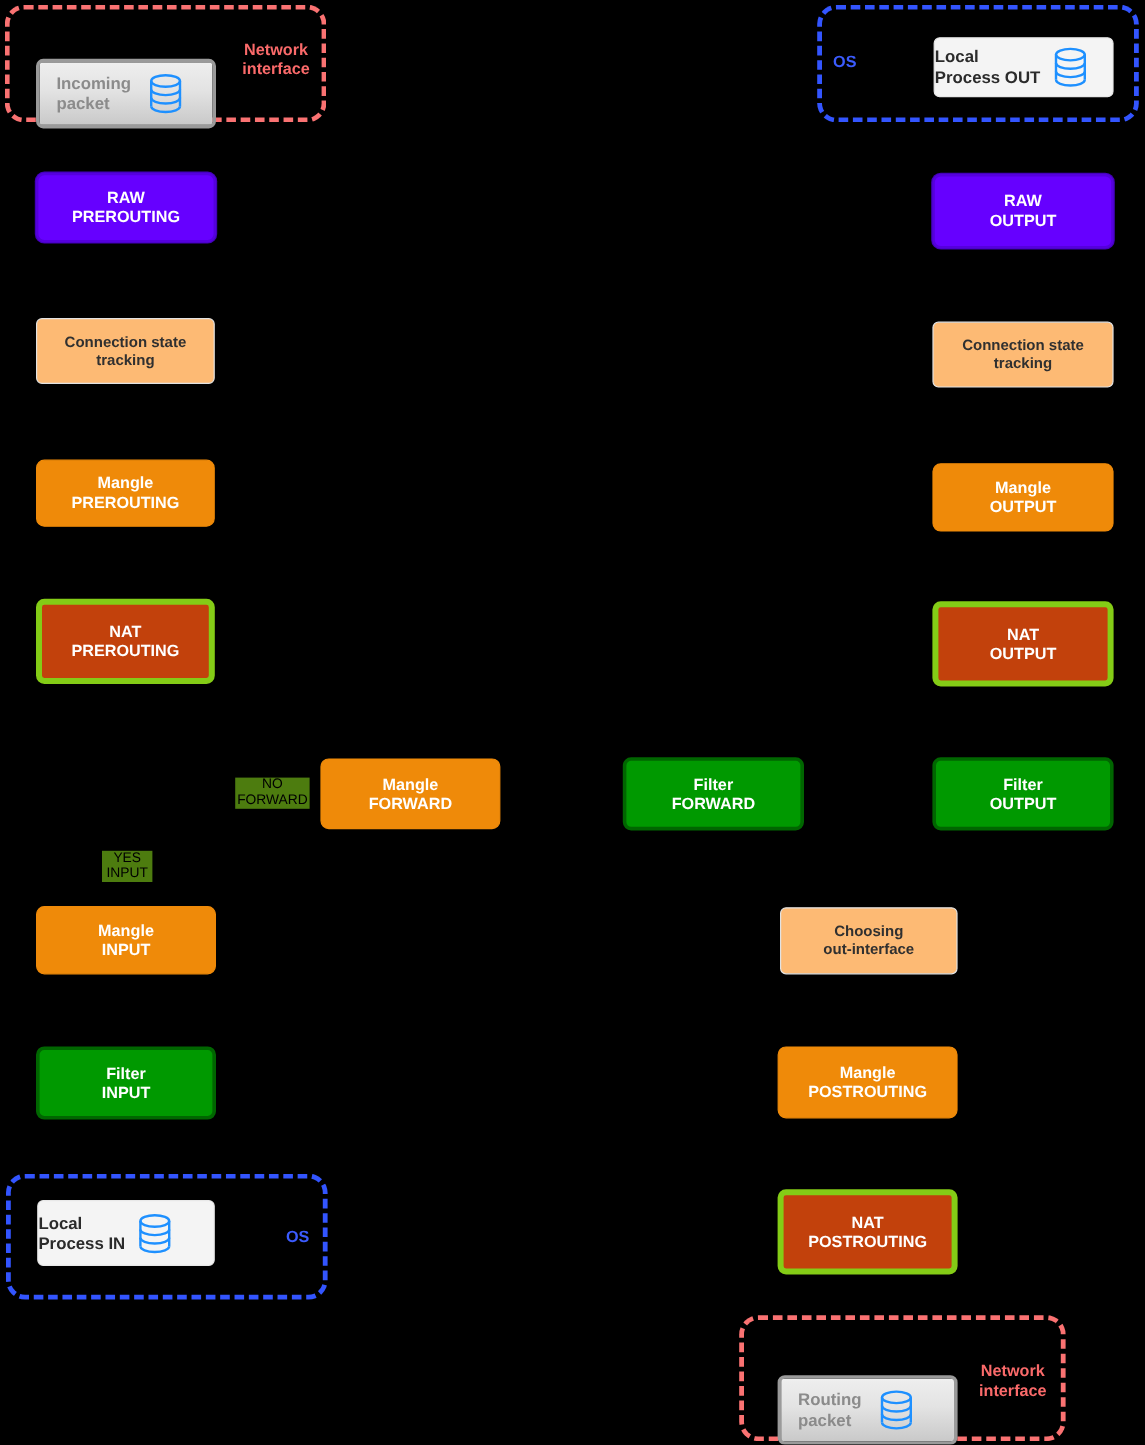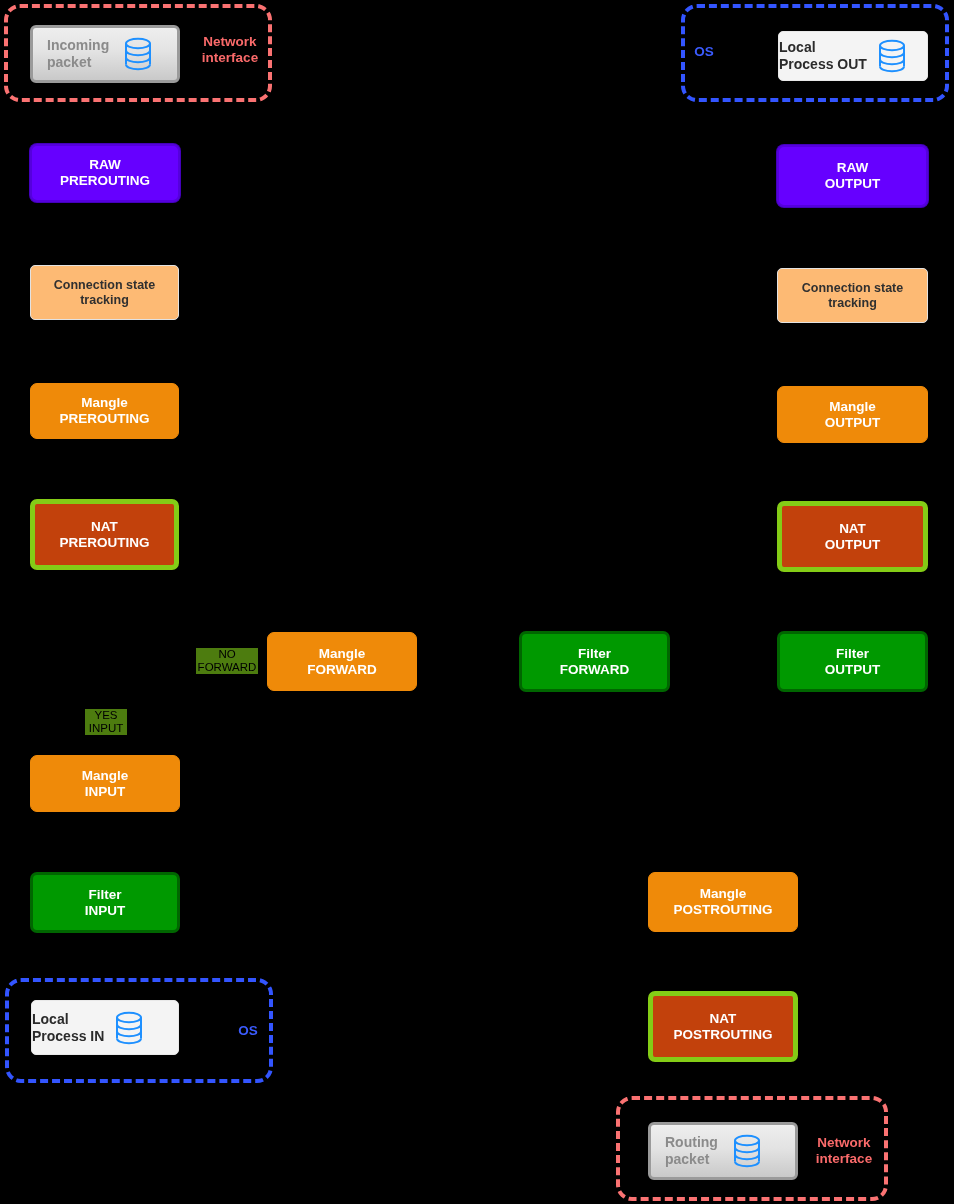--- a/index.html
+++ b/index.html
@@ -85,20 +85,21 @@
     background: linear-gradient(to bottom, #eeeeee 0%, #e3e3e3 45%, #c9c9c9 100%);
     border: 3px solid #9a9a9a;
     border-radius: 6px;
     color: #8b8b8b;
     font-weight: bold;
     font-size: 14px;
     justify-content: flex-start;
     padding-left: 14px;
     gap: 14px;
     box-shadow: 0 1px 2px rgba(255,255,255,0.2) inset;
+    margin-top: 24px;
   }
   .packetbox .lbl { text-align: left; }
 
   
   .zone {
     position: absolute;
     box-sizing: border-box;
     border-radius: 16px;
     background: transparent;
   }
@@ -255,20 +256,24 @@
   <div class="node chain chain-filter" style="left:777px; top:631px; width:151px; height:61px;">
     <span class="lbl">Filter
 OUTPUT</span>
   </div>
 
   <div class="node chain chain-mangle" style="left:30px; top:755px; width:150px; height:57px;">
     <span class="lbl">Mangle
 INPUT</span>
   </div>
 
+  <div class="node plainbox" style="left:650px; top:756px; width:148px; height:56px;">
+    <span class="lbl">Choosing
+out-interface</span>
+  </div>
 
   <div class="node chain chain-filter" style="left:30px; top:872px; width:150px; height:61px;">
     <span class="lbl">Filter
 INPUT</span>
   </div>
 
   <div class="node chain chain-mangle" style="left:648px; top:872px; width:150px; height:60px;">
     <span class="lbl">Mangle
 POSTROUTING</span>
   </div>

